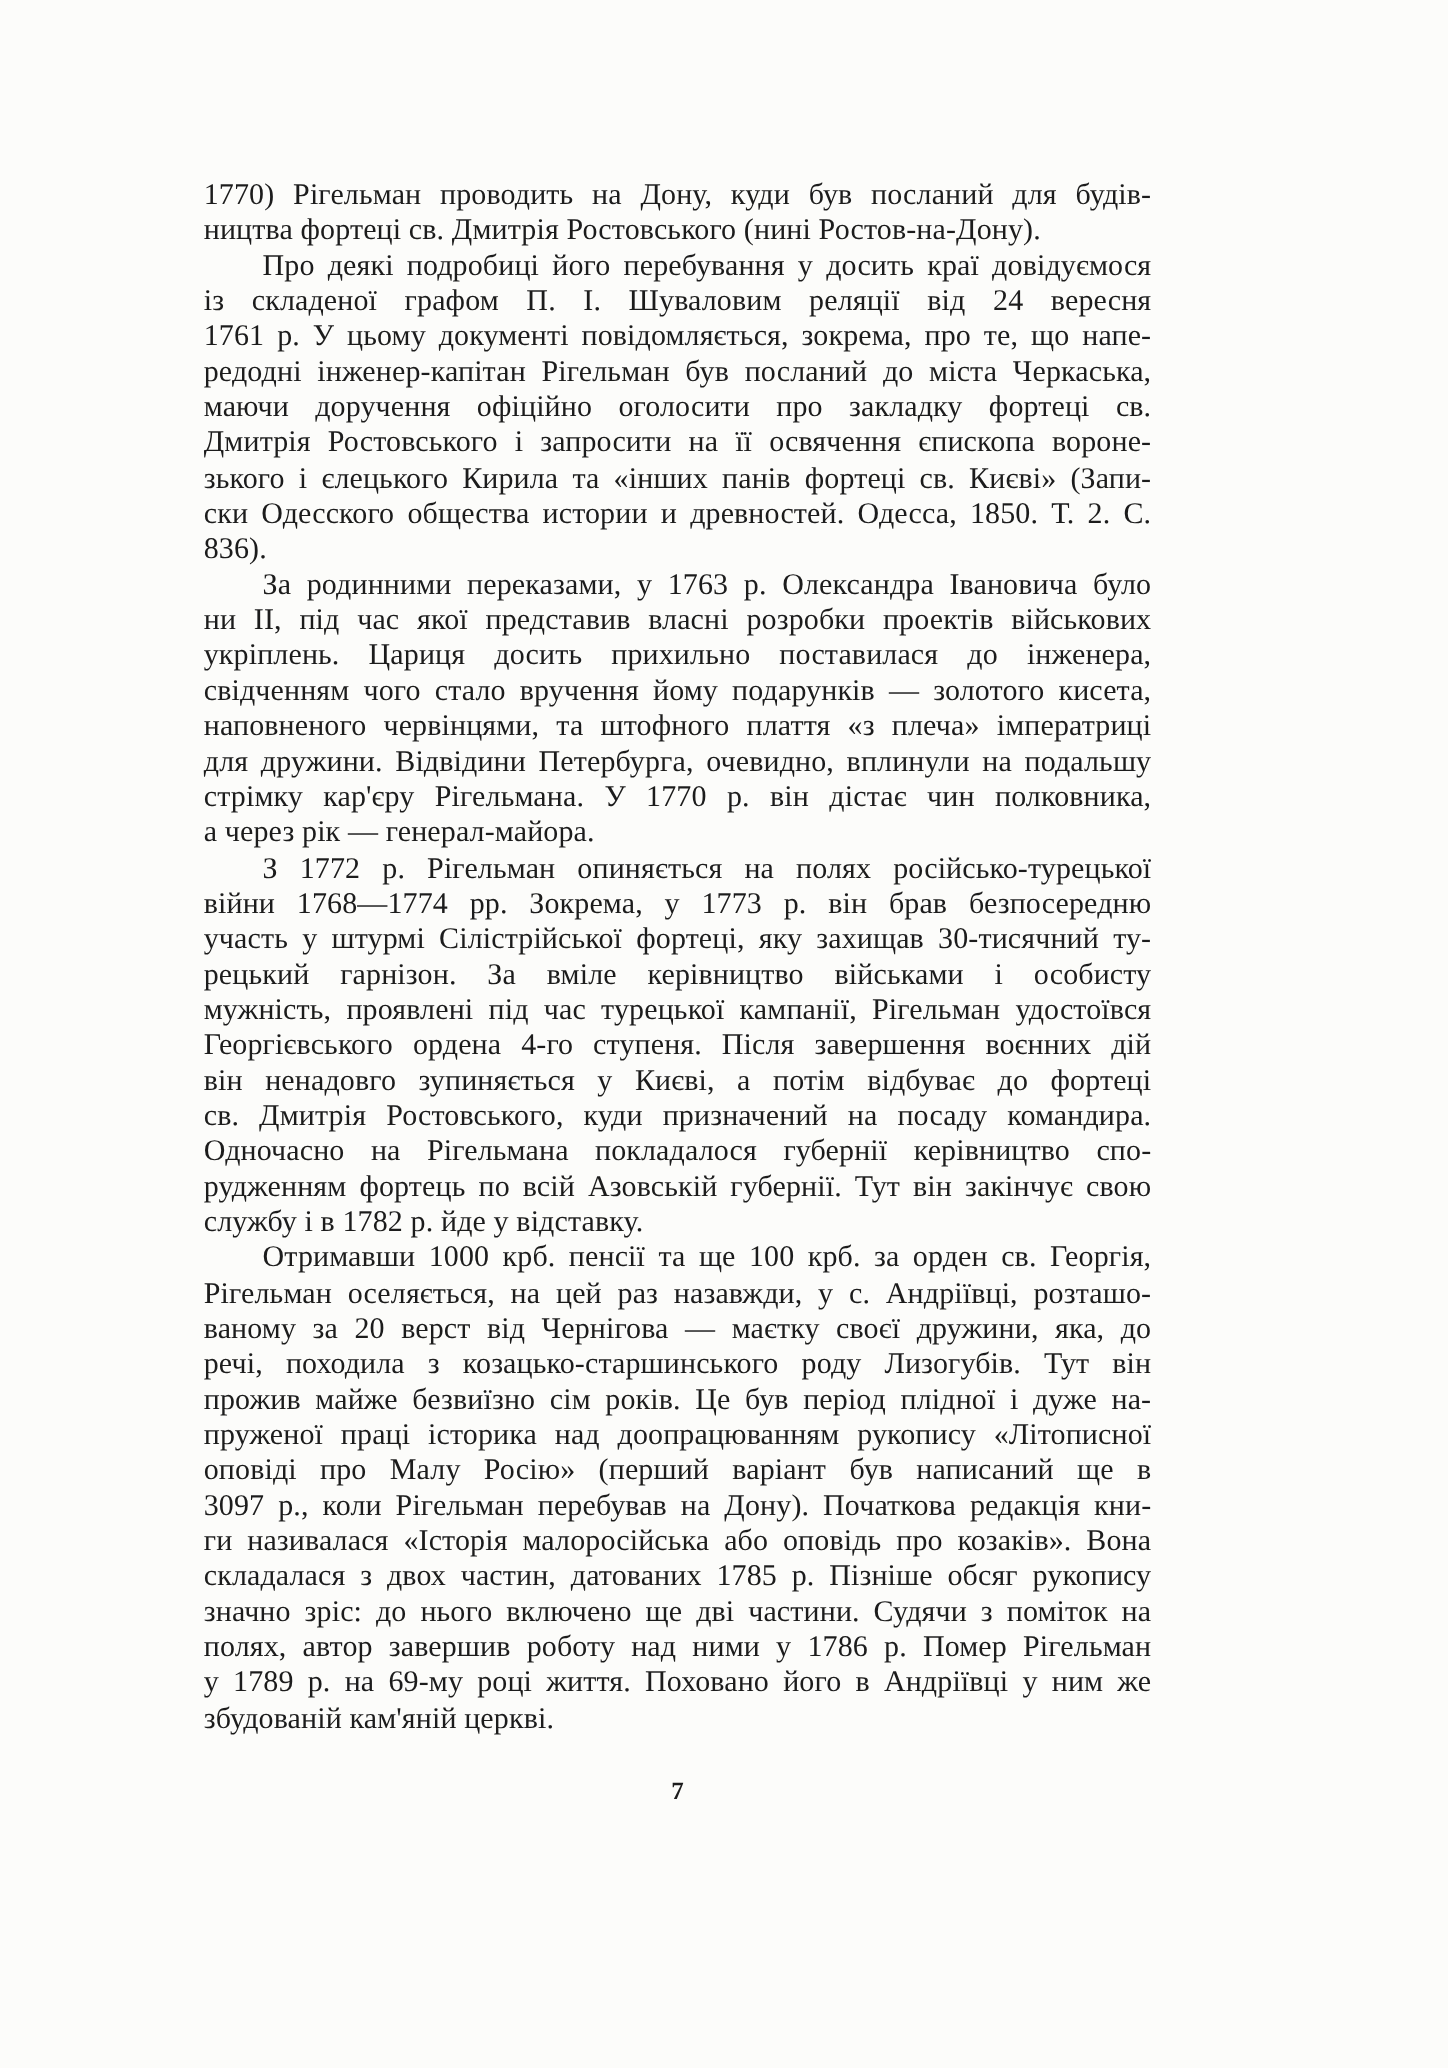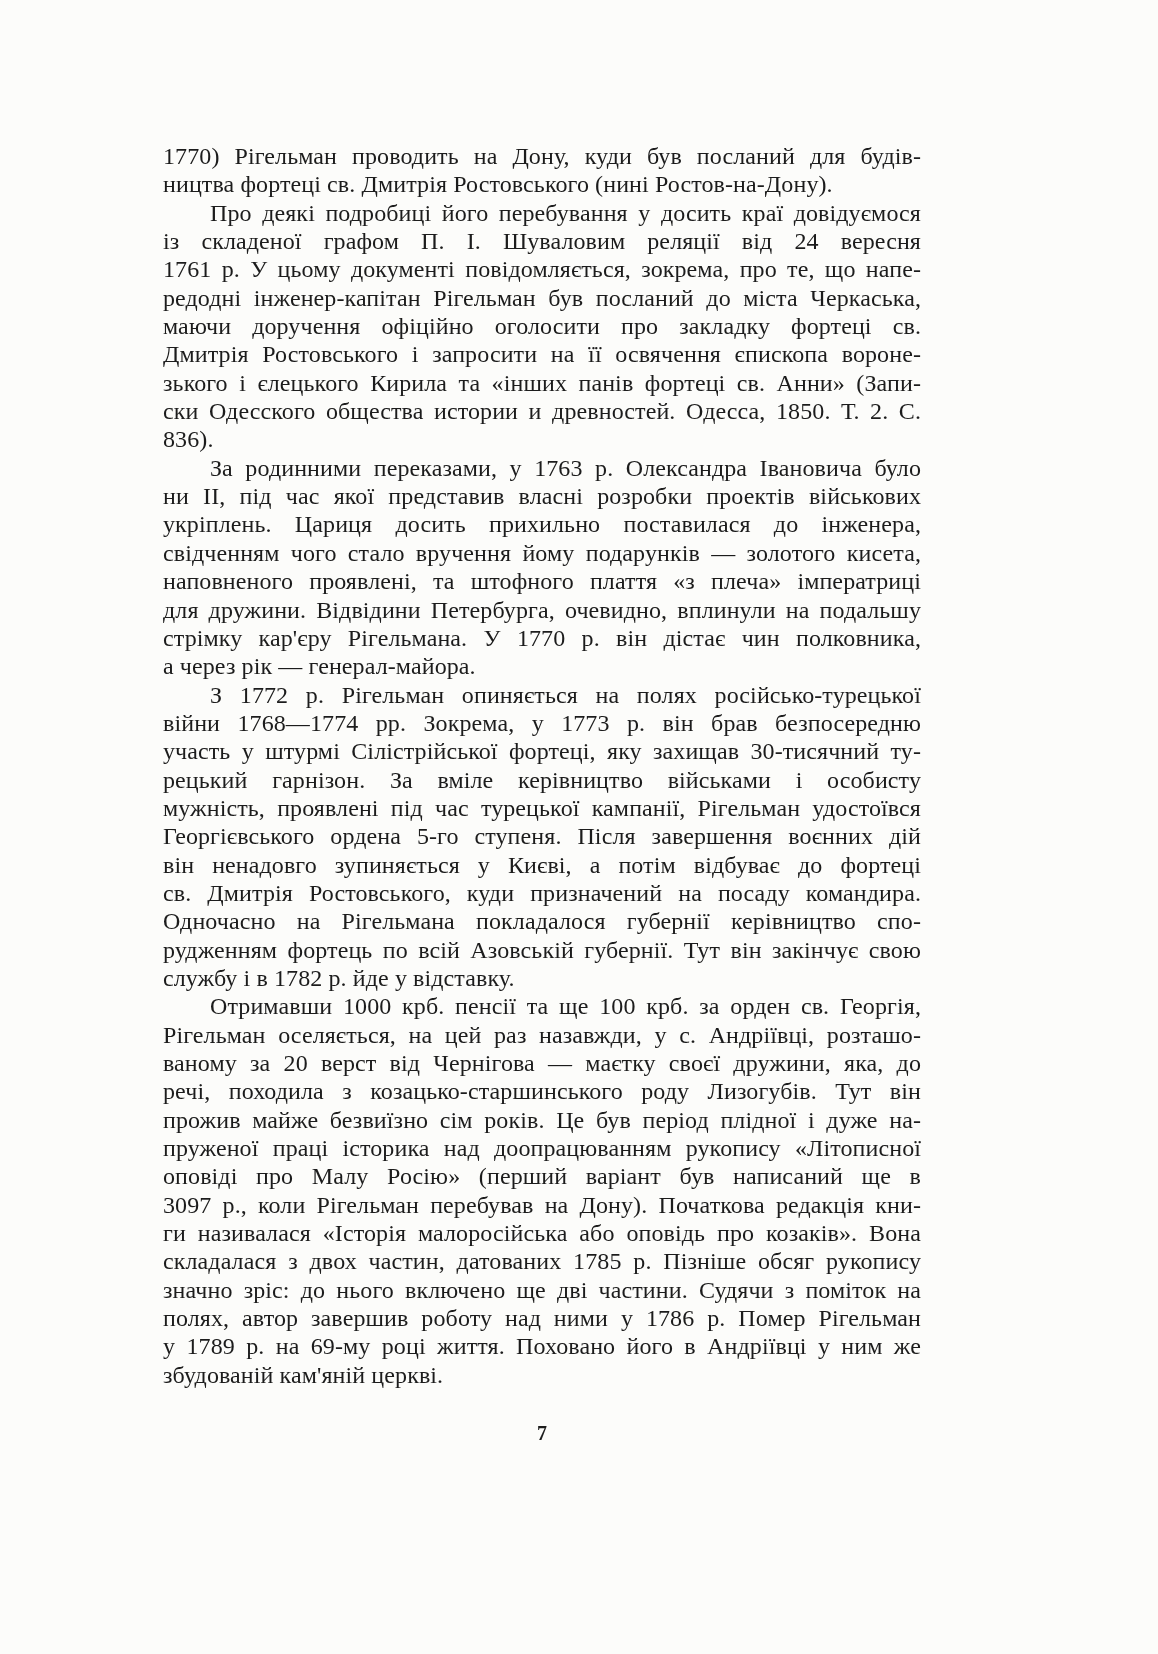--- a/index.html
+++ b/index.html
@@ -64,41 +64,41 @@
         <span class="line first">1770) Рігельман проводить на Дону, куди був посланий для будів-</span>
         <span class="line last">ництва фортеці св. Дмитрія Ростовського (нині Ростов-на-Дону).</span>
       </p>
       <p class="para indent">
         <span class="line first">Про деякі подробиці його перебування у досить краї довідуємося</span>
         <span class="line">із складеної графом П. І. Шуваловим реляції від 24 вересня</span>
         <span class="line">1761 р. У цьому документі повідомляється, зокрема, про те, що напе-</span>
         <span class="line">редодні інженер-капітан Рігельман був посланий до міста Черкаська,</span>
         <span class="line">маючи доручення офіційно оголосити про закладку фортеці св.</span>
         <span class="line">Дмитрія Ростовського і запросити на її освячення єпископа вороне-</span>
-        <span class="line">зького і єлецького Кирила та «інших панів фортеці св. Анни» (Запи-</span>
+        <span class="line">зького і єлецького Кирила та «інших панів фортеці св. Києві» (Запи-</span>
         <span class="line">ски Одесского общества истории и древностей. Одесса, 1850. Т. 2. С.</span>
         <span class="line last">836).</span>
       </p>
       <p class="para indent">
         <span class="line first">За родинними переказами, у 1763 р. Олександра Івановича було</span>
         <span class="line">ни II, під час якої представив власні розробки проектів військових</span>
         <span class="line">укріплень. Цариця досить прихильно поставилася до інженера,</span>
         <span class="line">свідченням чого стало вручення йому подарунків — золотого кисета,</span>
-        <span class="line">наповненого проявлені, та штофного плаття «з плеча» імператриці</span>
+        <span class="line">наповненого червінцями, та штофного плаття «з плеча» імператриці</span>
         <span class="line">для дружини. Відвідини Петербурга, очевидно, вплинули на подальшу</span>
         <span class="line">стрімку кар'єру Рігельмана. У 1770 р. він дістає чин полковника,</span>
         <span class="line last">а через рік — генерал-майора.</span>
       </p>
       <p class="para indent">
         <span class="line first">З 1772 р. Рігельман опиняється на полях російсько-турецької</span>
         <span class="line">війни 1768—1774 рр. Зокрема, у 1773 р. він брав безпосередню</span>
         <span class="line">участь у штурмі Сілістрійської фортеці, яку захищав 30-тисячний ту-</span>
         <span class="line">рецький гарнізон. За вміле керівництво військами і особисту</span>
         <span class="line">мужність, проявлені під час турецької кампанії, Рігельман удостоївся</span>
-        <span class="line">Георгієвського ордена 5-го ступеня. Після завершення воєнних дій</span>
+        <span class="line">Георгієвського ордена 4-го ступеня. Після завершення воєнних дій</span>
         <span class="line">він ненадовго зупиняється у Києві, а потім відбуває до фортеці</span>
         <span class="line">св. Дмитрія Ростовського, куди призначений на посаду командира.</span>
         <span class="line">Одночасно на Рігельмана покладалося губернії керівництво спо-</span>
         <span class="line">рудженням фортець по всій Азовській губернії. Тут він закінчує свою</span>
         <span class="line last">службу і в 1782 р. йде у відставку.</span>
       </p>
       <p class="para indent">
         <span class="line first">Отримавши 1000 крб. пенсії та ще 100 крб. за орден св. Георгія,</span>
         <span class="line">Рігельман оселяється, на цей раз назавжди, у с. Андріївці, розташо-</span>
         <span class="line">ваному за 20 верст від Чернігова — маєтку своєї дружини, яка, до</span>

